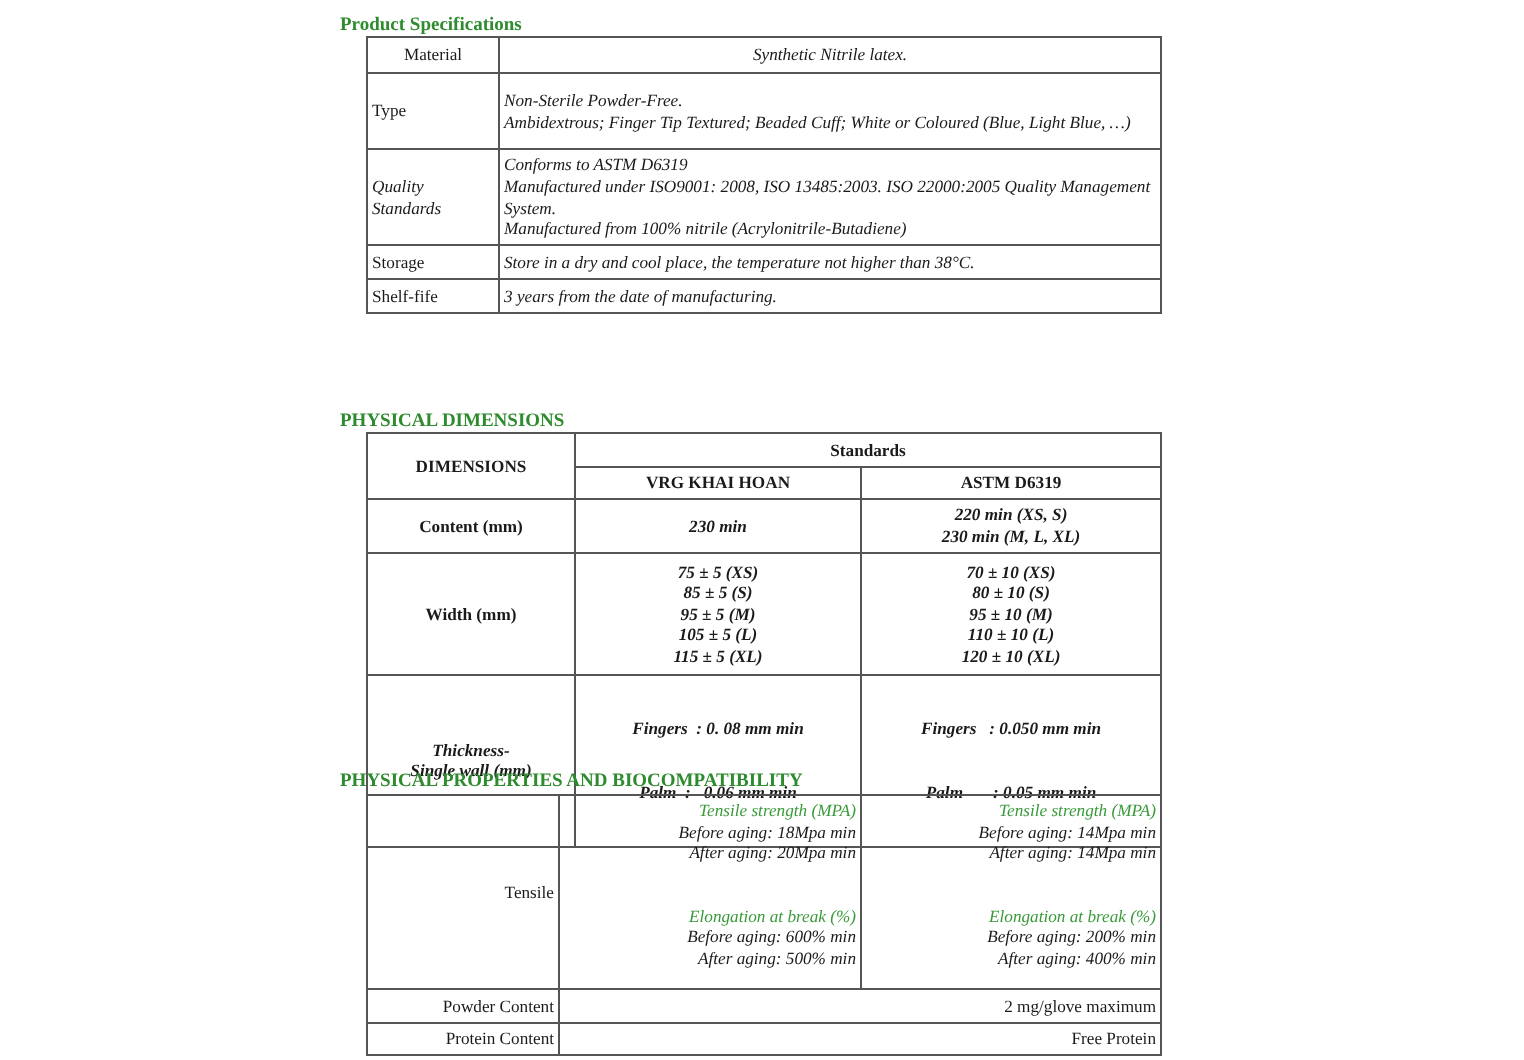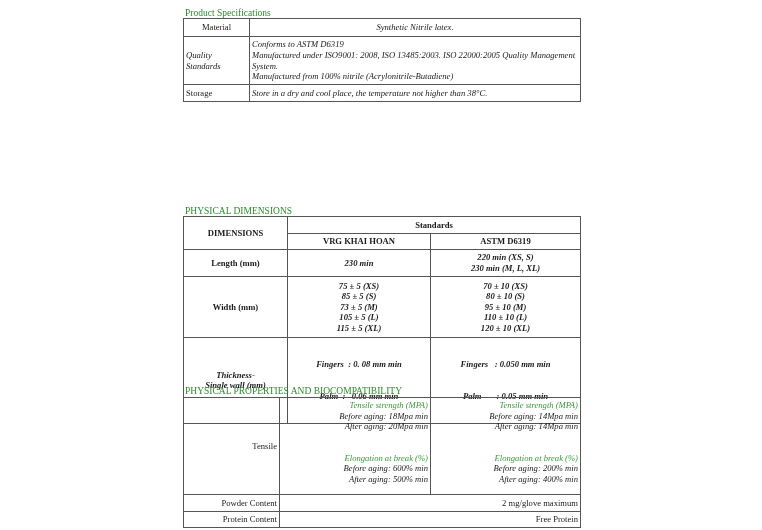--- a/index.html
+++ b/index.html
@@ -10,23 +10,23 @@
   body {
     width: 762px;
     height: 530px;
     position: relative;
     overflow: hidden;
     font-family: "Liberation Serif", "DejaVu Serif", serif;
     color: #1a1a1a;
   }
   .section-title {
     position: absolute;
-    left: 185px;
+    left: 170px;
     font-size: 9.5px;
-    font-weight: normal;
+    font-weight: bold;
     color: #2e8b2e;
     line-height: 11px;
     white-space: nowrap;
     text-align: center;
   }
   table {
     position: absolute;
     border-collapse: collapse;
     font-size: 8.6px;
     line-height: 10.6px;
@@ -63,35 +63,48 @@
       <col style="width:66px">
       <col style="width:331px">
     </colgroup>
   <tbody>
       <tr style="height:18px">
     <td class="label center">Material</td>
     <td class="center">
       <span class="line">Synthetic Nitrile latex.</span>
     </td>
   </tr>
+  <tr style="height:38px">
+    <td class="label">Type</td>
+    <td class="val">
+      <span class="line">Non-Sterile Powder-Free.</span>
+      <span class="line">Ambidextrous; Finger Tip Textured; Beaded Cuff; White or Coloured (Blue, Light Blue, …)</span>
+    </td>
+  </tr>
   <tr style="height:48px">
     <td class="label">
       <span class="line">Quality</span>
       <span class="line">Standards</span>
     </td>
     <td class="val">
       <span class="line">Conforms to ASTM D6319</span>
       <span class="line">Manufactured under ISO9001: 2008, ISO 13485:2003. ISO 22000:2005 Quality Management System.</span>
       <span class="line">Manufactured from 100% nitrile (Acrylonitrile-Butadiene)</span>
     </td>
   </tr>
   <tr style="height:17px">
     <td class="label">Storage</td>
     <td class="val">
       <span class="line">Store in a dry and cool place, the temperature not higher than 38°C.</span>
+    </td>
+  </tr>
+  <tr style="height:17px">
+    <td class="label">Shelf-fife</td>
+    <td class="val">
+      <span class="line">3 years from the date of manufacturing.</span>
     </td>
   </tr>
 </tbody>
   </table>
 
 <div class="section-title" style="top:206px;">PHYSICAL DIMENSIONS</div>
 
 <table id="t2">
   <colgroup>
       <col style="width:104px">
@@ -101,35 +114,35 @@
   <tbody>
       <tr style="height:17px">
     <td rowspan="2">DIMENSIONS</td>
     <td colspan="2">Standards</td>
   </tr>
   <tr style="height:16px">
     <td>VRG KHAI HOAN</td>
     <td>ASTM D6319</td>
   </tr>
   <tr style="height:27px">
-    <td>Length (mm)</td>
+    <td>Content (mm)</td>
     <td>
       <span class="line">230 min</span>
     </td>
     <td>
       <span class="line">220 min (XS, S)</span>
       <span class="line">230 min (M, L, XL)</span>
     </td>
   </tr>
   <tr style="height:61px">
     <td>Width (mm)</td>
     <td>
       <span class="line">75 ± 5 (XS)</span>
       <span class="line">85 ± 5 (S)</span>
-      <span class="line">73 ± 5 (M)</span>
+      <span class="line">95 ± 5 (M)</span>
       <span class="line">105 ± 5 (L)</span>
       <span class="line">115 ± 5 (XL)</span>
     </td>
     <td>
       <span class="line">70 ± 10 (XS)</span>
       <span class="line">80 ± 10 (S)</span>
       <span class="line">95 ± 10 (M)</span>
       <span class="line">110 ± 10 (L)</span>
       <span class="line">120 ± 10 (XL)</span>
     </td>

